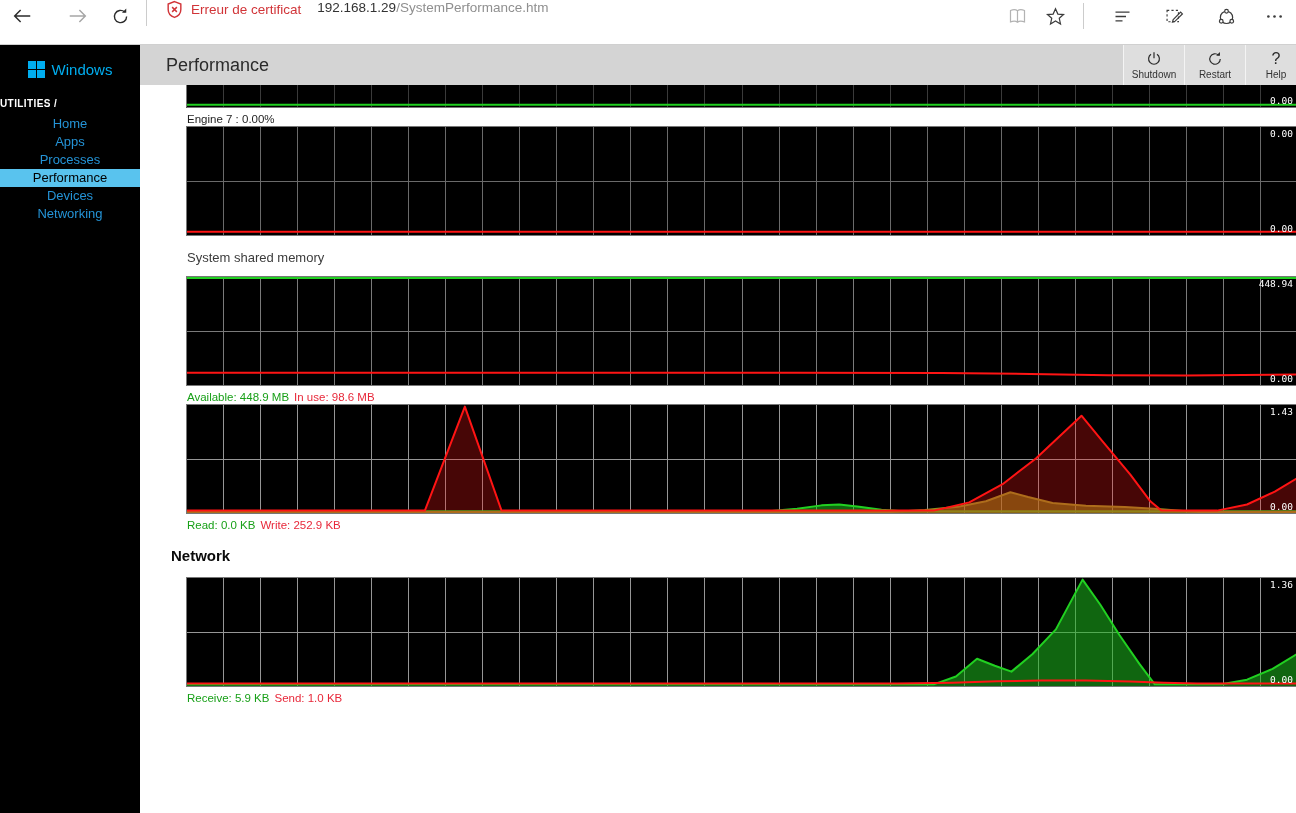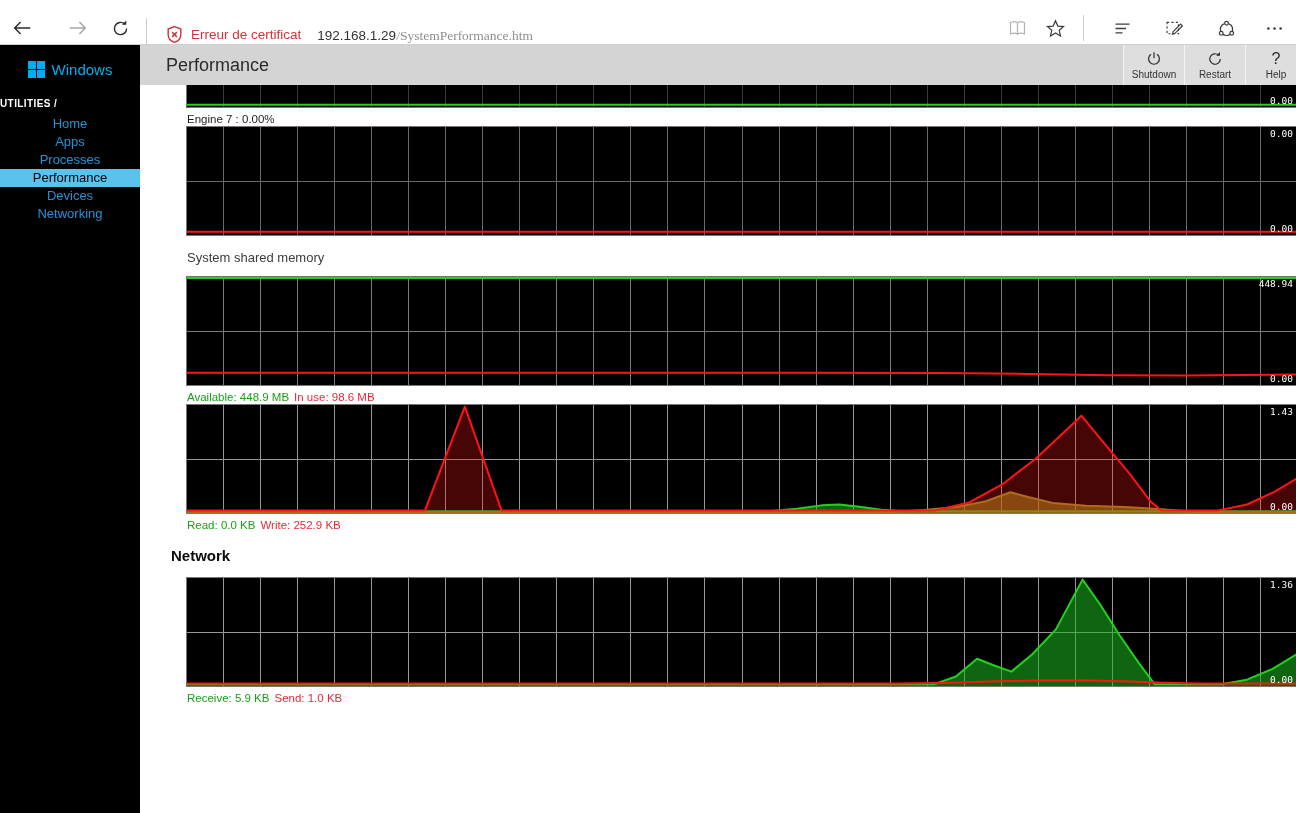--- a/index.html
+++ b/index.html
@@ -1,29 +1,29 @@
 <!DOCTYPE html>
 <html><head>
 <meta charset="utf-8">
 <style>
   * { margin:0; padding:0; box-sizing:border-box; }
   html,body { width:1296px; height:813px; overflow:hidden; background:#fff;
     font-family:"Liberation Sans","DejaVu Sans",sans-serif; }
 
   
   .topbar { height:45px; background:#fff; border-bottom:1px solid #d0d0d0;
-    display:flex; align-items:flex-end; position:relative; }
+    display:flex; align-items:flex-start; position:relative; }
   .icon-btn { width:32px; height:32px; border:none; background:transparent;
     display:flex; align-items:center; justify-content:center; cursor:pointer; flex:0 0 auto; }
   .tb-divider { width:1px; height:26px; background:#cccccc; margin:0 10px; flex:0 0 auto; }
   .cert { display:flex; align-items:center; gap:7px; margin-left:8px; flex:0 0 auto; }
   .cert-label { color:#d13438; font-size:13.5px; }
   .url-text { margin-left:16px; font-size:13.5px; color:#333; flex:1 1 auto;
     white-space:nowrap; overflow:hidden; }
-  .url-path { color:#8f8f8f;font-family:Liberation Serif, serif; }
+  .url-path { color:#8f8f8f; }
   .tb-right { display:flex; align-items:center; gap:6px; margin-right:6px; flex:0 0 auto; }
 
   
   .app { display:flex; height:768px; }
 
   
   .sidebar { width:140px; background:#000; flex:0 0 auto; }
   .brand { display:flex; align-items:center; justify-content:center; gap:7px;
     padding:16px 0 12px 0; }
   .brand-label { color:#00adef; font-size:15px; }

